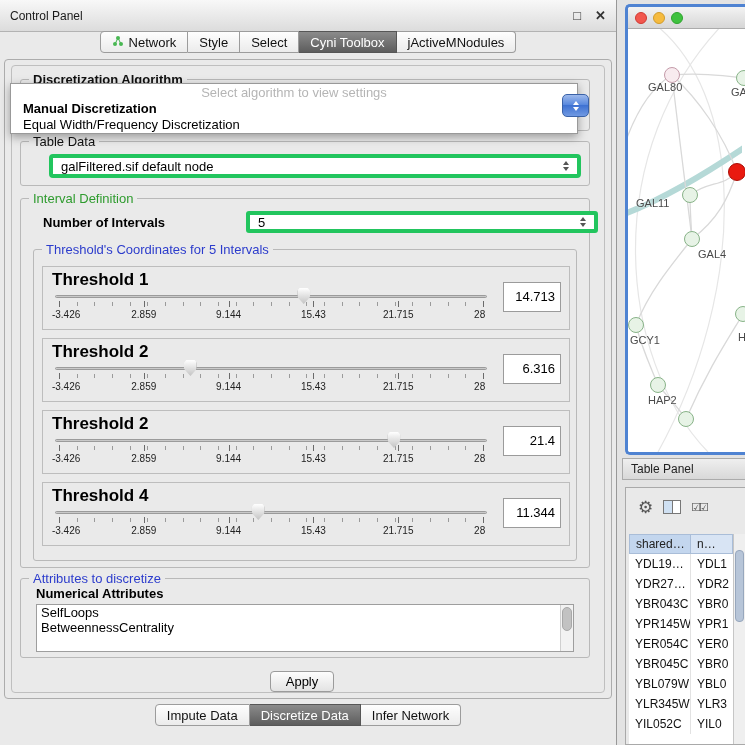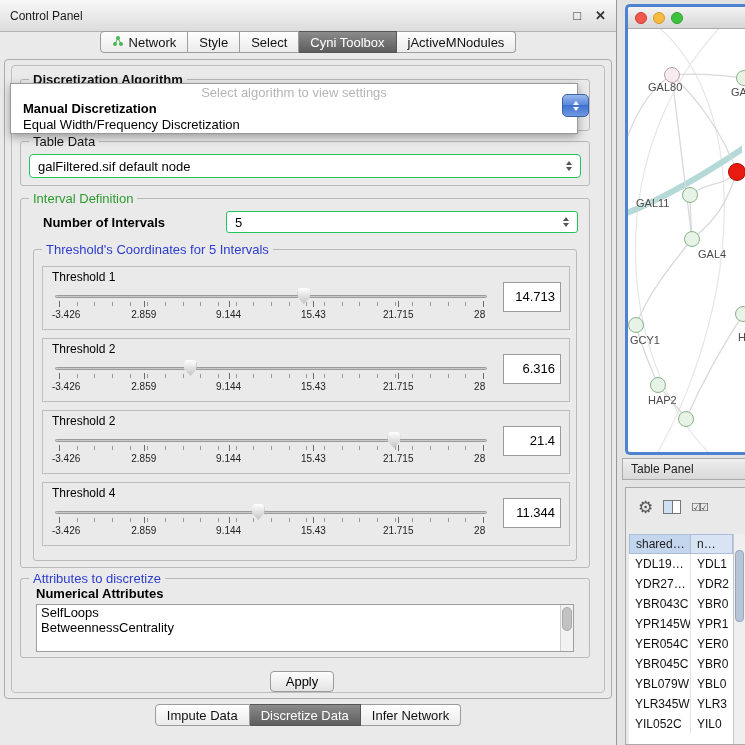--- a/index.html
+++ b/index.html
@@ -40,32 +40,32 @@
   .popup .opt.b { font-weight:bold; }
 
   .bluestep { position:absolute; left:562px; top:94px; width:27px; height:23px; border-radius:5px; border:1px solid #3a62a8; background:linear-gradient(#9db9ec 0%,#5b8ade 45%,#3f72d2 50%,#7099e2 100%); z-index:6; display:flex; flex-direction:column; align-items:center; justify-content:center; gap:2px; }
   .tri { width:0; height:0; border-left:3.5px solid transparent; border-right:3.5px solid transparent; display:inline-block; }
   .tri.up { border-bottom:4px solid #555; }
   .tri.dn { border-top:4px solid #555; }
   .tri.w.up { border-bottom:4px solid #fff; }
   .tri.w.dn { border-top:4px solid #fff; }
 
   .td-group { left:20px; top:141px; width:570px; height:45px; }
-  .combo-row { position:absolute; background:#fff; border:1px solid #22c55e; border-radius:4px; display:flex; align-items:center; }
+  .combo-row { position:absolute; background:#fff; border:4px solid #22c55e; border-radius:4px; display:flex; align-items:center;margin-left:20px; }
   .tdcombo { left:8px; top:12px; right:8px; height:24px; }
   .combo-text { flex:1; padding-left:8px; font-size:13px; color:#000; white-space:nowrap; overflow:hidden; }
   .stepper { display:flex; flex-direction:column; align-items:center; gap:2px; padding-right:8px; }
 
   .id-group { left:20px; top:198px; width:570px; height:370px; }
   .noi-label { position:absolute; left:22px; top:16px; font-size:13px; font-weight:bold; color:#000; }
   .noi-combo { left:205px; top:12px; width:352px; height:22px; border-radius:3px; }
 
   .th-group { left:12px; top:50px; width:544px; height:312px; background:#eaeaea; }
   .th-panel { position:absolute; left:8px; width:528px; height:64px; border:1px solid #bdbdbd; background:#eaeaea; }
-  .th-label { position:absolute; left:9px; top:3px; font-size:12px; font-weight:normal; color:#000; }
+  .th-label { position:absolute; left:9px; top:3px; font-size:17px; font-weight:bold; color:#000; }
   .slider { position:absolute; left:6px; top:19px; width:444px; height:44px; }
   .tz { position:absolute; left:10px; right:10px; top:0; bottom:0; }
   .groove { position:absolute; left:-4px; right:-4px; top:9px; height:3px; background:#c9c9c9; border:1px solid #9b9b9b; border-radius:2px; }
   .mticks { position:absolute; left:0; right:0; top:16px; height:4px; background-image:repeating-linear-gradient(90deg,#9a9a9a 0,#9a9a9a 1px,transparent 1px,transparent 4.1667%); }
   .mt { position:absolute; top:15px; width:1px; height:6px; background:#6a6a6a; }
   .tl { position:absolute; top:23px; font-size:10px; color:#222; transform:translateX(-50%); white-space:nowrap; }
   .tl.p0 { transform:translateX(-25%); }
   .tl.p5 { transform:translateX(-80%); }
   .thumb { position:absolute; top:2px; width:13px; height:16px; transform:translateX(-50%); background:linear-gradient(#ffffff,#c3c3c3); clip-path:polygon(18% 0,82% 0,100% 18%,100% 55%,50% 100%,0 55%,0 18%); filter:drop-shadow(0 0 1px #777); z-index:2; }
   .th-value { position:absolute; right:8px; top:15px; width:58px; height:30px; background:#fff; border:1px solid #9b9b9b; font-size:13px; color:#000; text-align:right; line-height:28px; padding-right:5px; }

